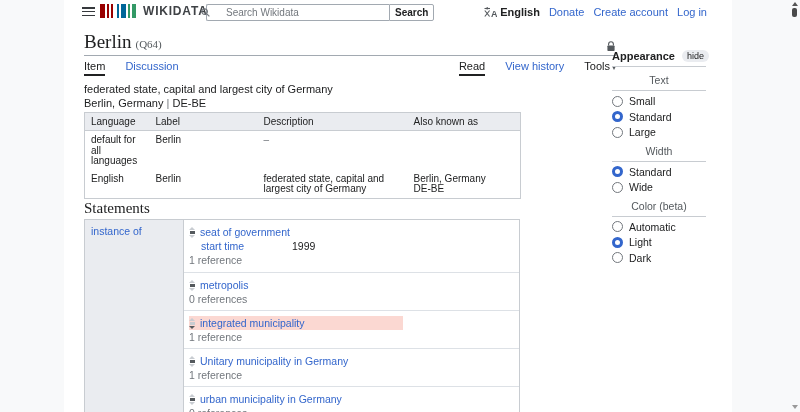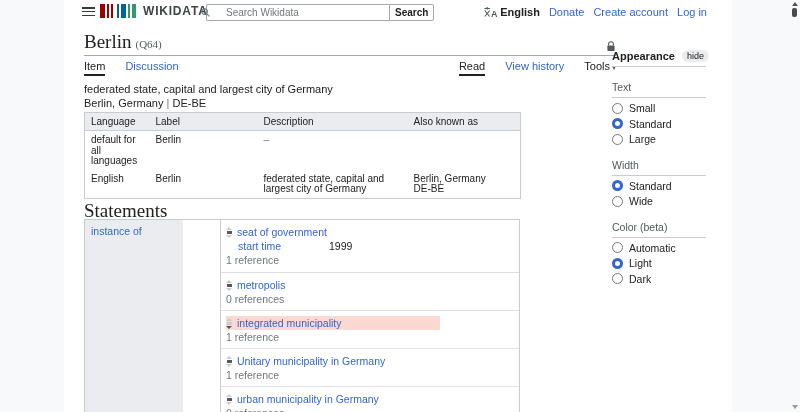--- a/index.html
+++ b/index.html
@@ -46,22 +46,22 @@
   #alias-line{margin-top:1px;}
   .pipe{color:var(--muted);}
 
   
   #terms{position:absolute;left:20px;top:112px;width:436px;border:1px solid var(--border);border-collapse:collapse;font-size:10px;table-layout:fixed;}
   #terms th{background:var(--panel_bg);border-bottom:1px solid var(--border);font-weight:400;text-align:left;padding:3px 6px;color:var(--text);}
   #terms td{padding:4px 6px 3px;vertical-align:top;line-height:10.5px;}
   .dash{color:var(--muted);}
 
   
-  #stmt-heading{position:absolute;left:20px;top:200px;font-family:"Liberation Serif","DejaVu Serif",serif;font-size:19px;font-weight:400;}
-  #stmt-box{position:absolute;left:20px;top:219px;width:436px;height:193px;border:1px solid var(--border);border-bottom:none;overflow:hidden;background:#fff;padding-left:37px;}
+  #stmt-heading{position:absolute;left:20px;top:200px;font-family:"Liberation Serif","DejaVu Serif",serif;font-size:15px;font-weight:400;}
+  #stmt-box{position:absolute;left:20px;top:219px;width:436px;height:193px;border:1px solid var(--border);border-bottom:none;overflow:hidden;background:#fff;}
   #prop-cell{position:absolute;left:0;top:0;width:98px;height:100%;background:var(--panel_bg);padding:5px 6px;font-size:10.5px;}
   #claims{margin-left:98px;border-left:1px solid var(--border);min-height:100%;}
   .claim{border-bottom:1px solid var(--light_border);padding:5px 0 0 5px;}
   .vrow{display:flex;align-items:center;height:14px;font-size:10.5px;}
   .vrow.depr{background:var(--deprecated_bg);width:214px;}
   .qrow{display:flex;margin-left:12px;height:14px;font-size:10.5px;align-items:center;}
   .qprop{width:91px;}
   .refs{margin-left:0;color:var(--muted);font-size:10.5px;line-height:14px;margin-top:0;}
   .rank{display:flex;flex-direction:column;align-items:center;margin-right:5px;width:6px;}
   .rank i{display:block;}
@@ -69,21 +69,21 @@
   .sq{width:5px;height:3px;background:#c8ccd1;margin:1px 0;}
   .tri-dn{width:0;height:0;border-left:3px solid transparent;border-right:3px solid transparent;border-top:3px solid #c8ccd1;}
   .rank.normal .sq{background:#54595d;}
   .rank.deprecated .tri-dn{border-top-color:#54595d;}
 
   
   #appearance{position:absolute;left:548px;top:50px;width:94px;font-size:10.5px;}
   #app-head{display:flex;align-items:center;gap:7px;padding-bottom:4px;border-bottom:1px solid var(--border);}
   #app-title{font-weight:bold;font-size:11px;text-align:center;}
   #hide-btn{background:var(--panel_bg);border:none;border-radius:6px;font-size:9px;padding:1px 5px;color:var(--text);cursor:pointer;font-family:inherit;}
-  .app-sec-label{color:var(--secondary);margin-top:14px;padding-bottom:4px;border-bottom:1px solid var(--border);}
+  .app-sec-label{color:var(--secondary);margin-top:7px;padding-bottom:4px;border-bottom:1px solid var(--border);text-align:center;}
   .opt{display:flex;align-items:center;gap:6px;margin-top:4.5px;height:11px;cursor:pointer;}
   .radio{width:11px;height:11px;border-radius:50%;border:1px solid var(--muted);background:#fff;flex:none;}
   .radio.on{border:3.5px solid #36c;}
 
   
   #sb-up{position:absolute;left:792px;top:2px;width:0;height:0;border-left:3px solid transparent;border-right:3px solid transparent;border-bottom:4px solid #555;}
   #sb-thumb{position:absolute;left:792px;top:8px;width:5px;height:9px;background:#4a4a4a;border-radius:2px;}
   #sb-dn{position:absolute;left:792px;top:405px;width:0;height:0;border-left:3px solid transparent;border-right:3px solid transparent;border-top:4px solid #999;}
 
   svg{display:block;}

